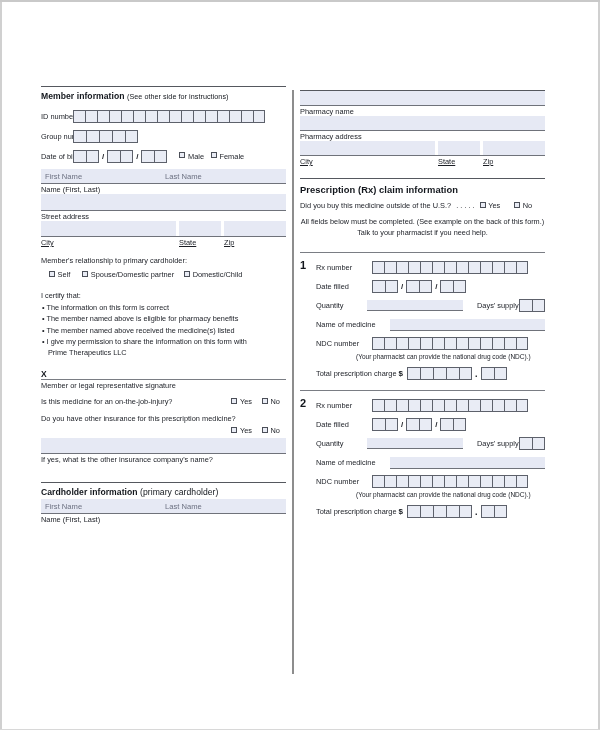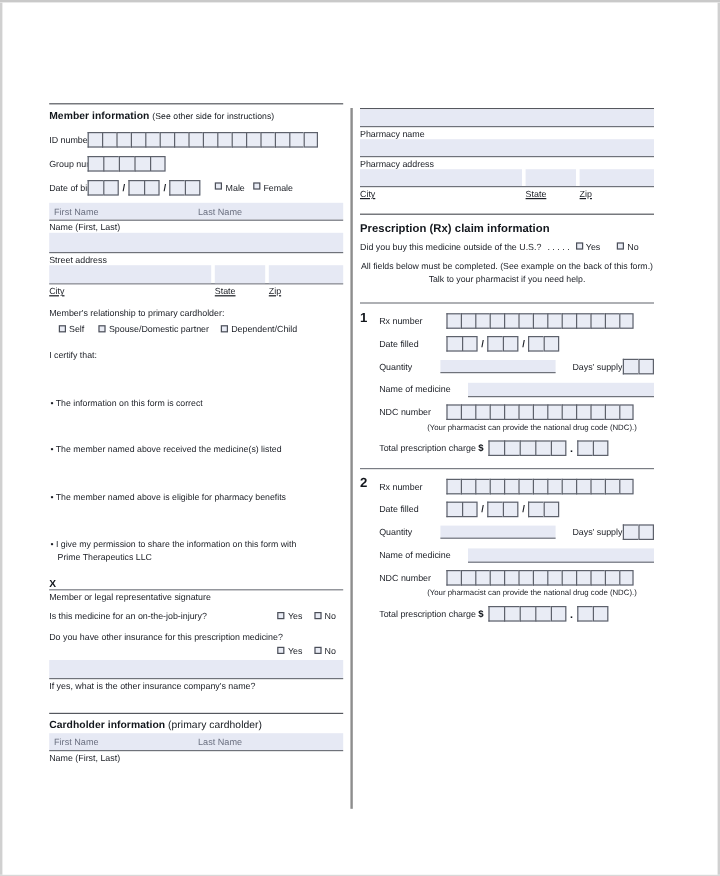--- a/index.html
+++ b/index.html
@@ -97,21 +97,21 @@
   .m-line .lbl { width: 32px; text-align: right; }
 
   .name-head {
     display: flex; background: #e6e9f4; height: 14px; align-items: center;
   }
   .name-head .ph:first-child { width: 122px; padding-left: 4px; }
   .name-head .ph:last-child  { padding-left: 2px; }
 
   .cert { font-size: 7.3px; color: #1a1d24; line-height: 11.2px; }
   .cert .hd { padding-bottom: 1px; }
-  .cert .bul { padding-left: 1px; margin-top: 28px; }
+  .cert .bul { padding-left: 1px; }
   .cert .cont { padding-left: 7px; }
 
   .sig-x { font-size: 8.5px; font-weight: bold; color: #12161c; }
 
   .qline { display: flex; align-items: center; justify-content: space-between; }
   .qline .lbl { flex: 1; }
   .qline .cbw { margin-left: 10px; }
 
   
   .p-label { font-size: 7.4px; color: #1a1d24; padding-top: 1px; }
@@ -254,30 +254,30 @@
           <span>Self</span>
       </span>
       <span style="width:12px"></span>
       <span class="cbw">
         <i class="cb"></i>
           <span>Spouse/Domestic partner</span>
       </span>
       <span style="width:10px"></span>
       <span class="cbw">
         <i class="cb"></i>
-          <span>Dependent/Child</span>
+          <span>Domestic/Child</span>
       </span>
     </div>
 
     <div style="height:11px"></div>
     <div class="cert">
       <div class="hd">I certify that:</div>
       <div class="bul">• The information on this form is correct</div>
+      <div class="bul">• The member named above is eligible for pharmacy benefits</div>
       <div class="bul">• The member named above received the medicine(s) listed</div>
-      <div class="bul">• The member named above is eligible for pharmacy benefits</div>
       <div class="bul">• I give my permission to share the information on this form with</div>
       <div class="cont">Prime Therapeutics LLC</div>
     </div>
 
     <div style="height:11px"></div>
     <div class="sig-x">X</div>
     <div class="rule-thin"></div>
     <div class="lbl-under">Member or legal representative signature</div>
 
     <div style="height:7px"></div>

